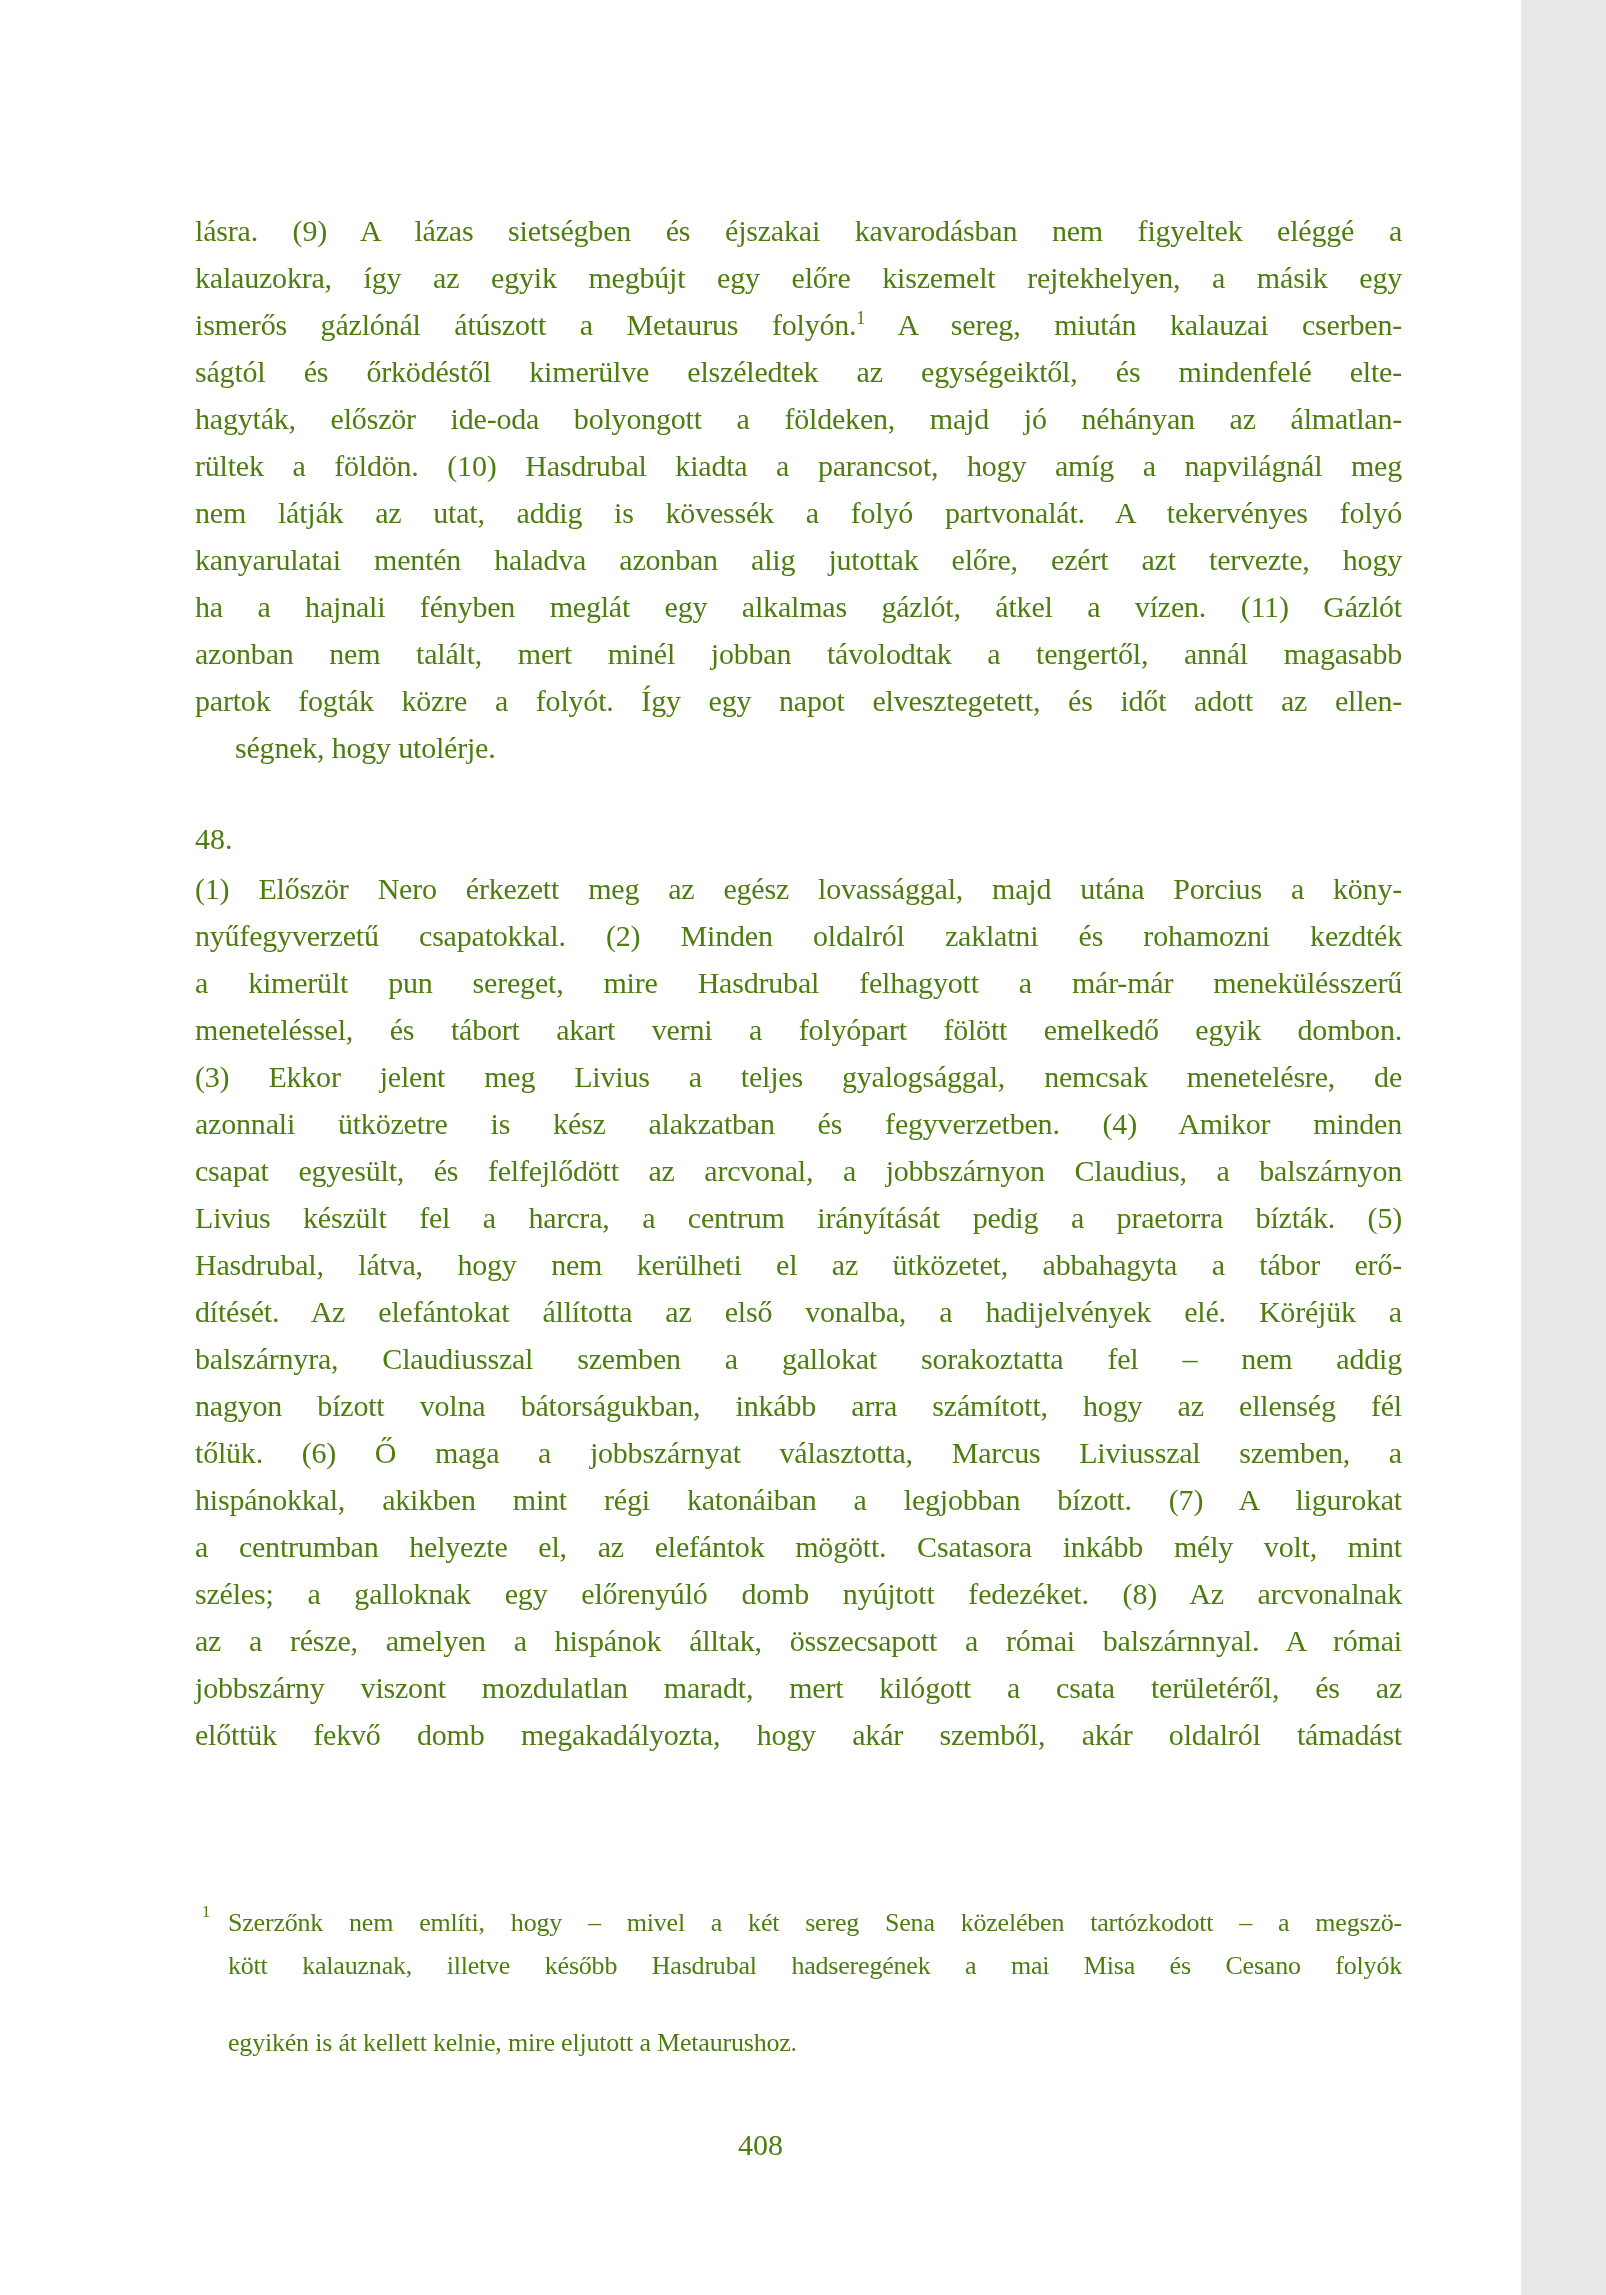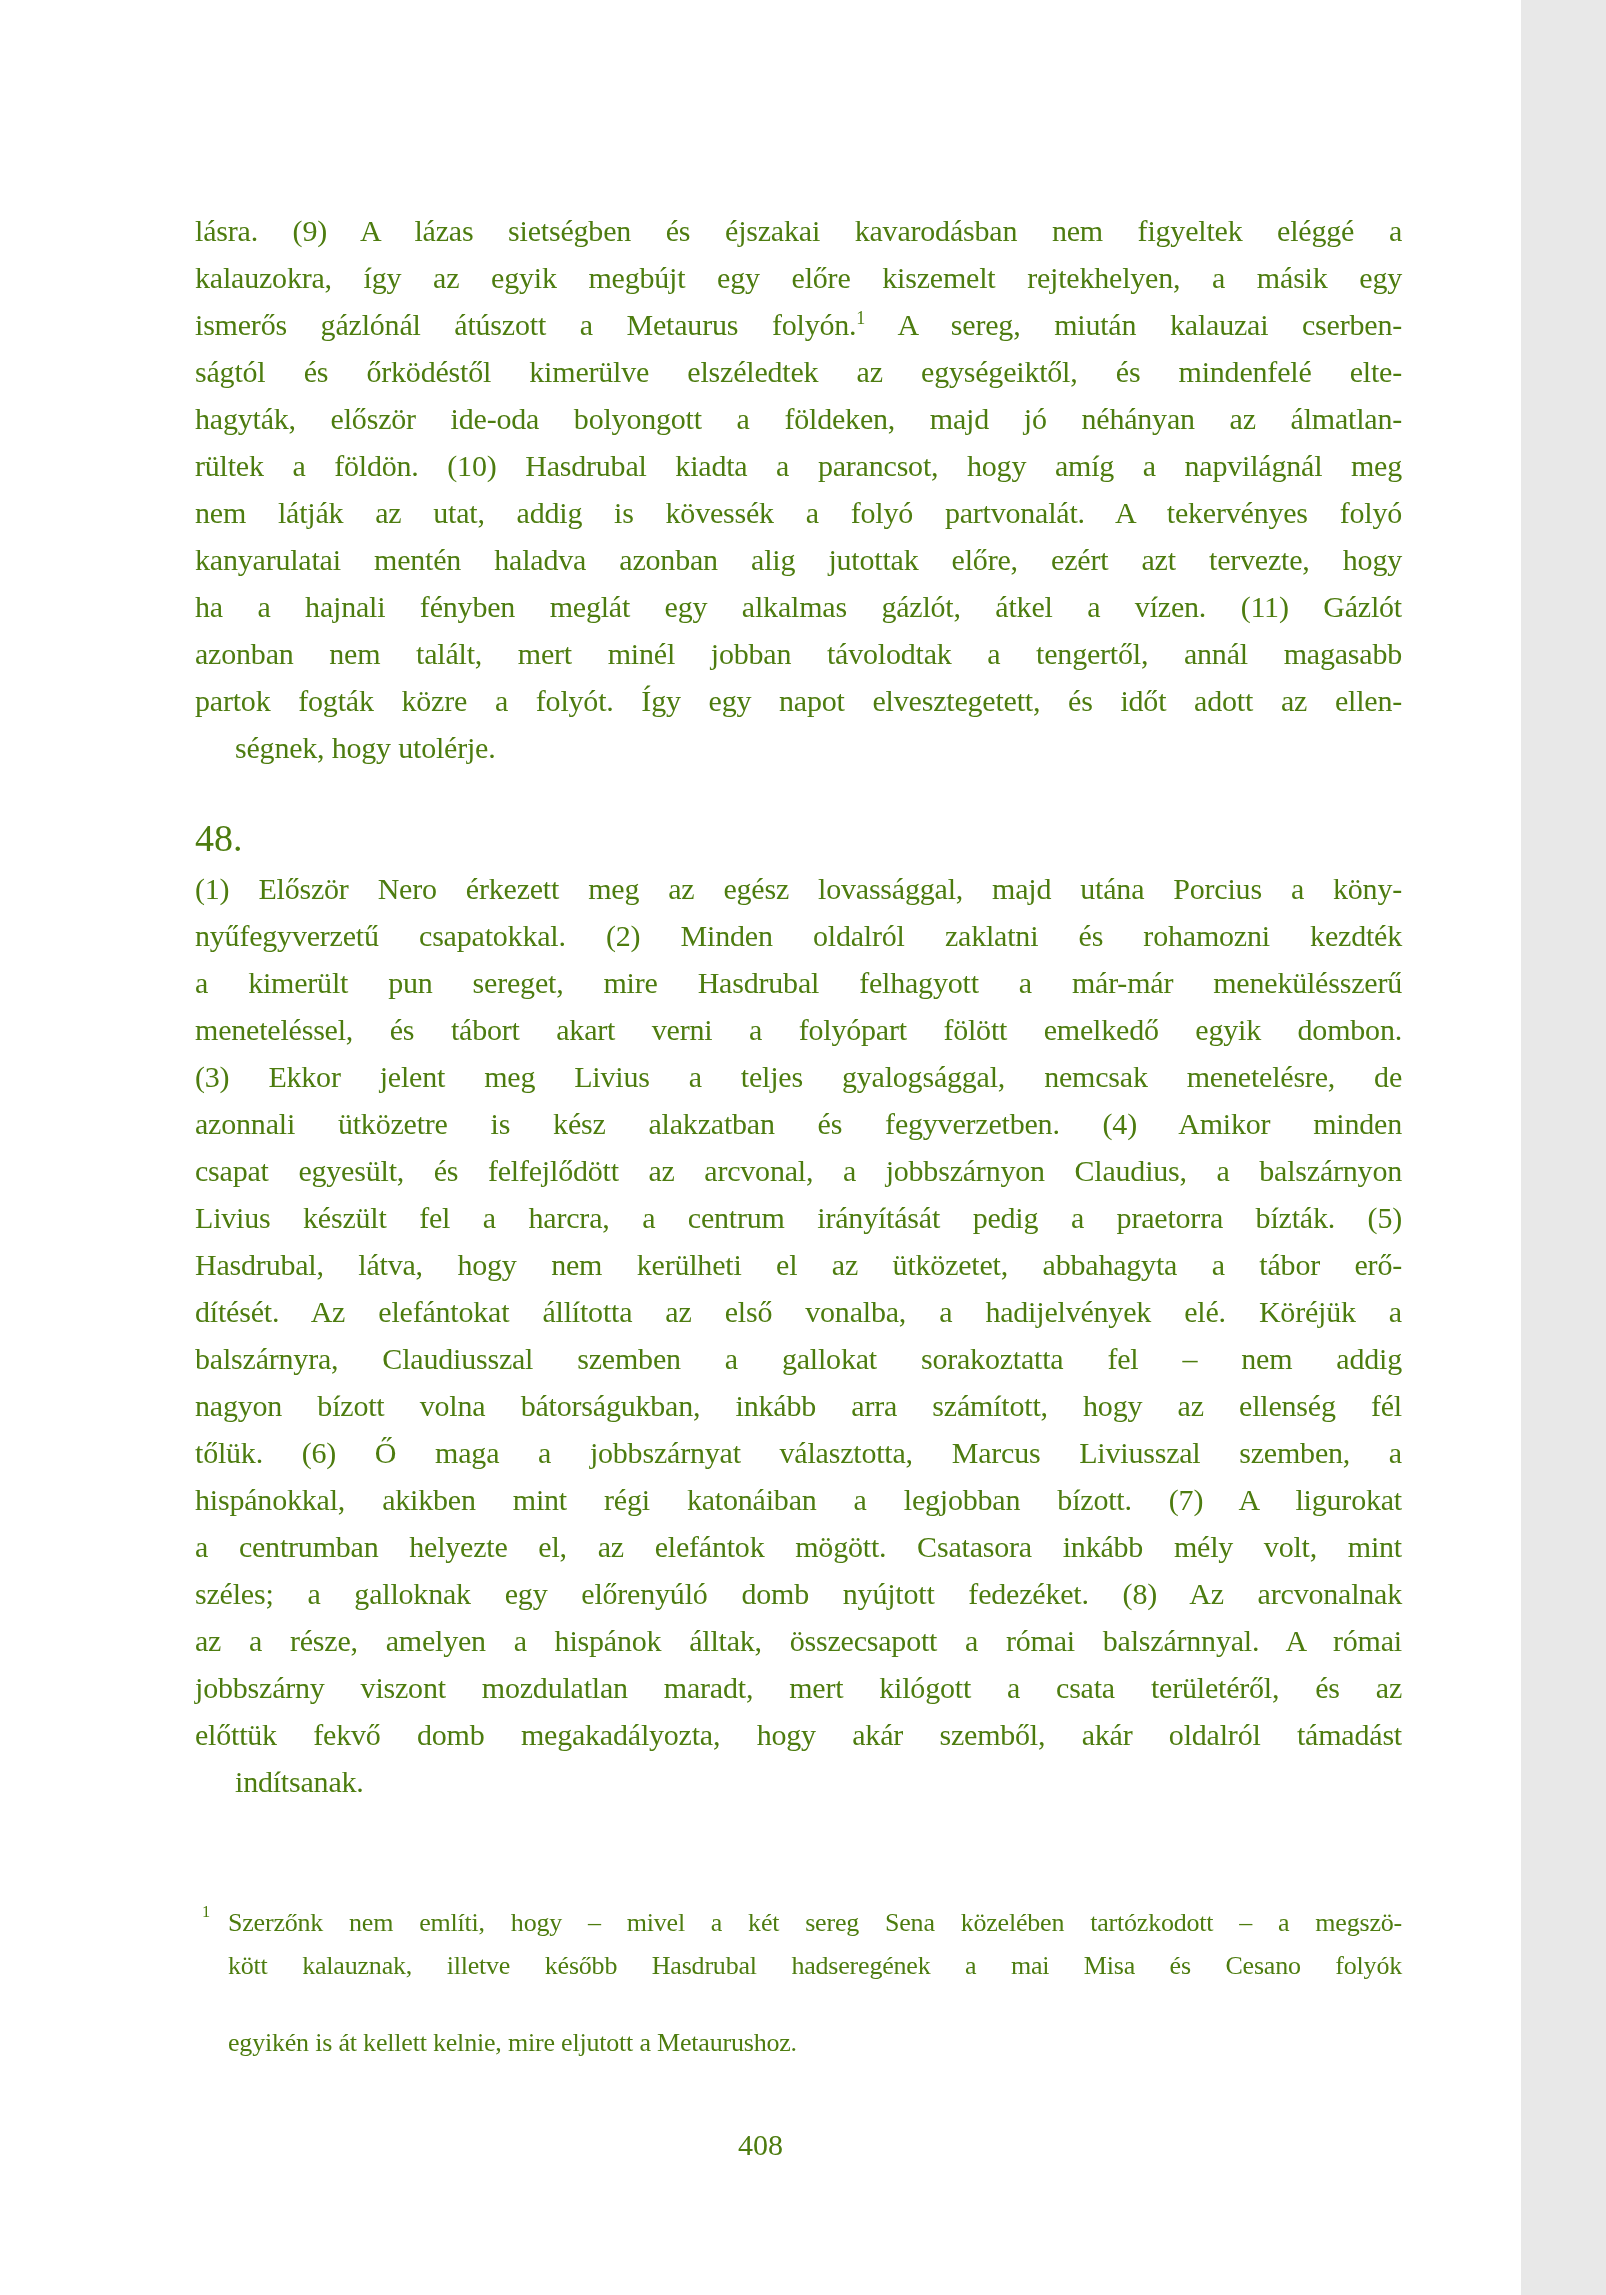--- a/index.html
+++ b/index.html
@@ -22,21 +22,21 @@
   .para-48 { top: 865px; }
   .line {
     font-size: 30px;
     line-height: 47px;
     letter-spacing: -0.2px;
     text-align: justify;
     text-align-last: justify;
   }
   .line.lastline { text-align-last: left; margin-left: 40px; }
   .section-heading {
-    font-size: 38px;
+    font-size: 30px;
     line-height: 47px;
     text-align: left;
   }
   sup.fnref {
     font-size: 18px;
     line-height: 0;
     vertical-align: 11.2px;
     letter-spacing: 0;
   }
   .it { }
@@ -109,21 +109,20 @@
     <div class="line">dítését. Az elefántokat állította az első vonalba, a hadijelvények elé. Köréjük a</div>
     <div class="line">balszárnyra, Claudiusszal szemben a gallokat sorakoztatta fel – nem addig</div>
     <div class="line">nagyon bízott volna bátorságukban, inkább arra számított, hogy az ellenség fél</div>
     <div class="line">tőlük. (6) Ő maga a jobbszárnyat választotta, Marcus Liviusszal szemben, a</div>
     <div class="line">hispánokkal, akikben mint régi katonáiban a legjobban bízott. (7) A ligurokat</div>
     <div class="line">a centrumban helyezte el, az elefántok mögött. Csatasora inkább mély volt, mint</div>
     <div class="line">széles; a galloknak egy előrenyúló domb nyújtott fedezéket. (8) Az arcvonalnak</div>
     <div class="line">az a része, amelyen a hispánok álltak, összecsapott a római balszárnnyal. A római</div>
     <div class="line">jobbszárny viszont mozdulatlan maradt, mert kilógott a csata területéről, és az</div>
     <div class="line">előttük fekvő domb megakadályozta, hogy akár szemből, akár oldalról támadást</div>
-    <div class="line lastline">indítsanak.</div>
   </div>
 
   <div class="block footnote">
     <div class="fn-line fn-first"><span class="fn-marker">1</span><span>Szerzőnk nem említi, hogy – mivel a két sereg Sena közelében tartózkodott – a megszö-</span></div>
     <div class="fn-line">kött kalauznak, illetve később Hasdrubal hadseregének a mai Misa és Cesano folyók</div>
     <div class="fn-line lastline">egyikén is át kellett kelnie, mire eljutott a Metaurushoz.</div>
   </div>
 
   <div class="page-number">408</div>
 

